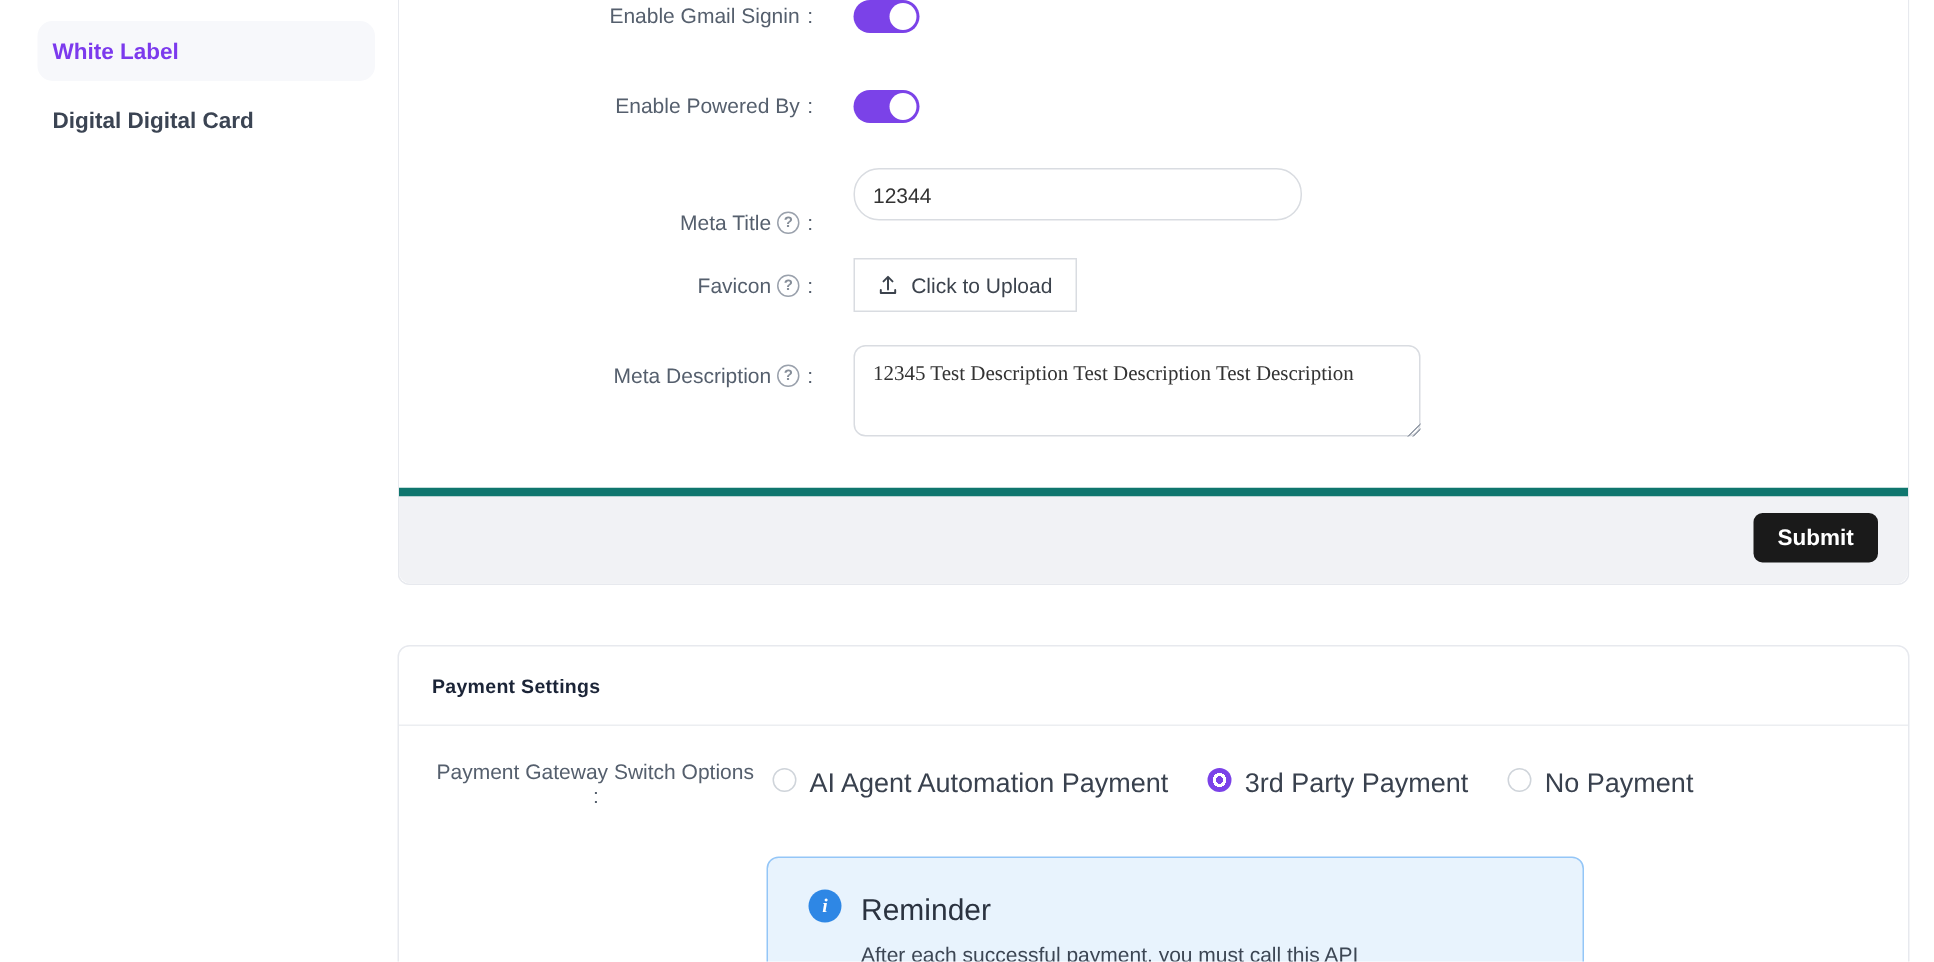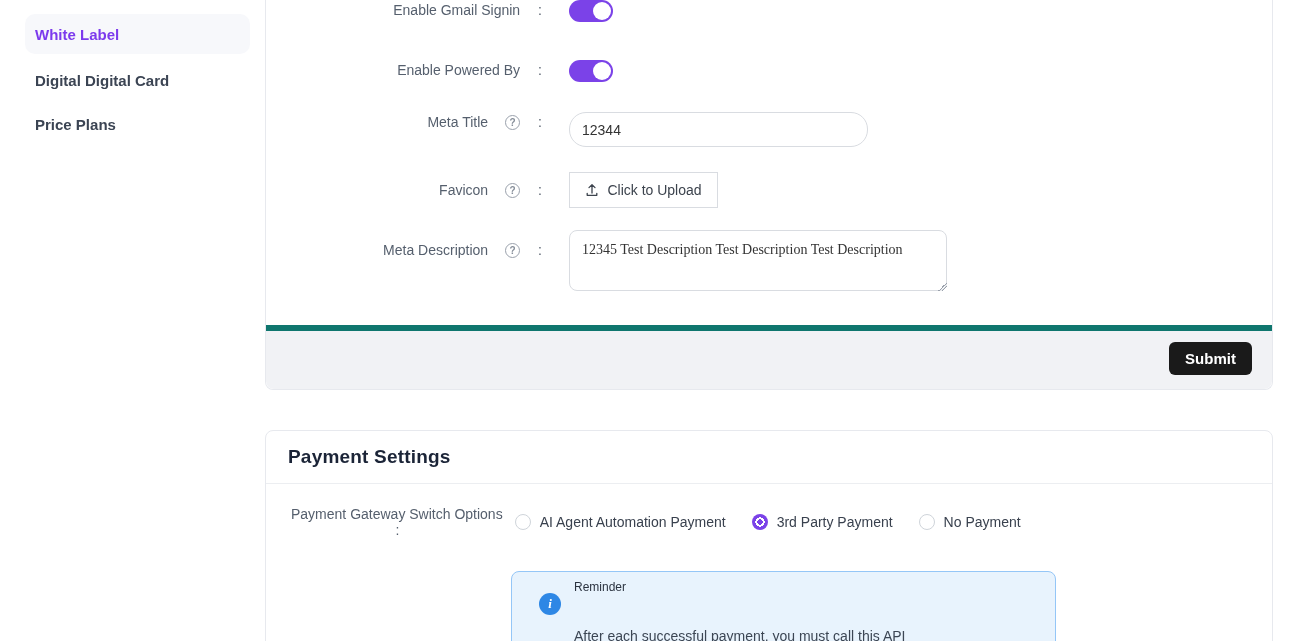--- a/index.html
+++ b/index.html
@@ -11,21 +11,21 @@
   .side-item { position: absolute; left: 25px; width: 225px; height: 40px; border-radius: 10px;
     display: flex; align-items: center; padding-left: 10px; font-size: 15px; font-weight: 700;
     color: #3b4453; cursor: pointer; }
   .side-item.active { background: #f7f8fb; color: #7c3aed; }
 
   
   .card { position: absolute; left: 265px; width: 1008px; background: #fff;
     border: 1px solid #e7e9ee; }
   .card1 { top: -60px; height: 450px; border-top: none; border-radius: 0 0 8px 8px; }
   .card2 { top: 430px; height: 300px; border-radius: 8px 8px 0 0; }
-  .flabel { position: absolute; right: 730px; display: flex; align-items: center; gap: 17px;
+  .flabel { position: absolute; right: 730px; display: flex; align-items: center; gap: 4px;
     font-size: 14px; color: #555f6d; white-space: nowrap; }
   .colon { margin-left: 1px; }
   .help { display: inline-flex; width: 15px; height: 15px; border: 1px solid #9aa1ac; border-radius: 50%;
     color: #868e99; font-size: 10px; font-weight: 700; align-items: center; justify-content: center;
     cursor: pointer; }
 
   .toggle { position: absolute; left: 303px; width: 44px; height: 22px; border-radius: 11px;
     background: #7b42e8; cursor: pointer; }
   .toggle .knob { position: absolute; right: 2px; top: 2px; width: 18px; height: 18px;
     border-radius: 50%; background: #fff; }
@@ -47,54 +47,51 @@
 
   .card-footer { position: absolute; left: 0; bottom: 0; width: 100%; height: 64px;
     background: #f1f2f5; border-top: 6px solid #0f766e; border-radius: 0 0 8px 8px; }
   .submit-btn { position: absolute; right: 20px; top: 11px; width: 83px; height: 33px;
     background: #1a1a1a; color: #fff; font-size: 15px; font-weight: 700; border: none;
     border-radius: 6px; cursor: pointer; font-family: "Liberation Sans", sans-serif; }
 
   
   .card2 .hdr { height: 53px; border-bottom: 1px solid #eceef1; display: flex; align-items: center;
     padding-left: 22px; }
-  .card2 .hdr h2 { font-size: 19px; font-weight: 700; color: #1b2437; letter-spacing: .2px; }
+  .card2 .hdr h2 { font-size: 13px; font-weight: 700; color: #1b2437; letter-spacing: .2px; }
 
   .gateway-row { position: absolute; left: 25px; top: 75px; display: flex; align-items: center;
     font-size: 14px; color: #555f6d; }
   .gateway-row .glabel { display: flex; align-items: center; white-space: nowrap; flex-direction: column; }
   .options { display: flex; align-items: center; gap: 26px; margin-left: 12px; }
-  .option { display: flex; align-items: center; gap: 9px; color: #39414e; font-size: 14px; cursor: pointer; }
+  .option { display: flex; gap: 9px; color: #39414e; font-size: 18px; cursor: pointer; }
   .radio { width: 16px; height: 16px; border-radius: 50%; border: 1px solid #cfd4da; background: #fff; }
   .radio.selected { border: none;
     background: radial-gradient(circle, #7b42e8 0 2.6px, #ffffff 2.6px 4.6px, #7b42e8 4.6px 8px); }
 
   .reminder { position: absolute; left: 245px; top: 140px; width: 545px; height: 130px;
     background: #e8f3fd; border: 1px solid #94c6f7; border-radius: 8px; }
   .reminder .info-icon { position: absolute; left: 27px; top: 21px; width: 22px; height: 22px;
     border-radius: 50%; background: #2e87e5; color: #fff; font-size: 13px; font-weight: 700;
     display: flex; align-items: center; justify-content: center; font-family: "Liberation Serif", serif;
     font-style: italic; }
-  .reminder .rtitle { position: absolute; left: 62px; top: 8px; font-size: 12px; color: #2b3340; }
+  .reminder .rtitle { position: absolute; left: 62px; top: 24px; font-size: 20px; color: #2b3340; }
   .reminder .rtext { position: absolute; left: 62px; top: 56px; font-size: 14px; color: #3c4654; }
 
   .upload-icon svg { display: block; }
 </style>
 </head>
 <body>
 
 <nav class="sidebar">
   <div class="side-item active" style="top:14px">
     <span>White Label</span>
   </div>
   <div class="side-item" style="top:60px">
     <span>Digital Digital Card</span>
-  </div>
-  <div class="side-item" style="top:104px">
-    <span>Price Plans</span>
   </div>
 </nav>
 
 <section class="card card1">
 
   <div class="flabel" style="top:62px">
     <span>Enable Gmail Signin</span>
       <span class="colon">:</span>
   </div>
   <div class="toggle" style="top:60px" role="switch" aria-checked="true">
@@ -102,21 +99,21 @@
   </div>
 
   <div class="flabel" style="top:122px">
     <span>Enable Powered By</span>
       <span class="colon">:</span>
   </div>
   <div class="toggle" style="top:120px" role="switch" aria-checked="true">
     <span class="knob"></span>
   </div>
 
-  <div class="flabel" style="top:174px">
+  <div class="flabel" style="top:200px">
     <span>Meta Title</span>
     <span class="help">?</span>
     <span class="colon">:</span>
   </div>
   <input class="text-input" style="top: 172px; border-radius: 17px;" type="text" value="12344">
 
   <div class="flabel" style="top:242px">
     <span>Favicon</span>
     <span class="help">?</span>
     <span class="colon">:</span>

